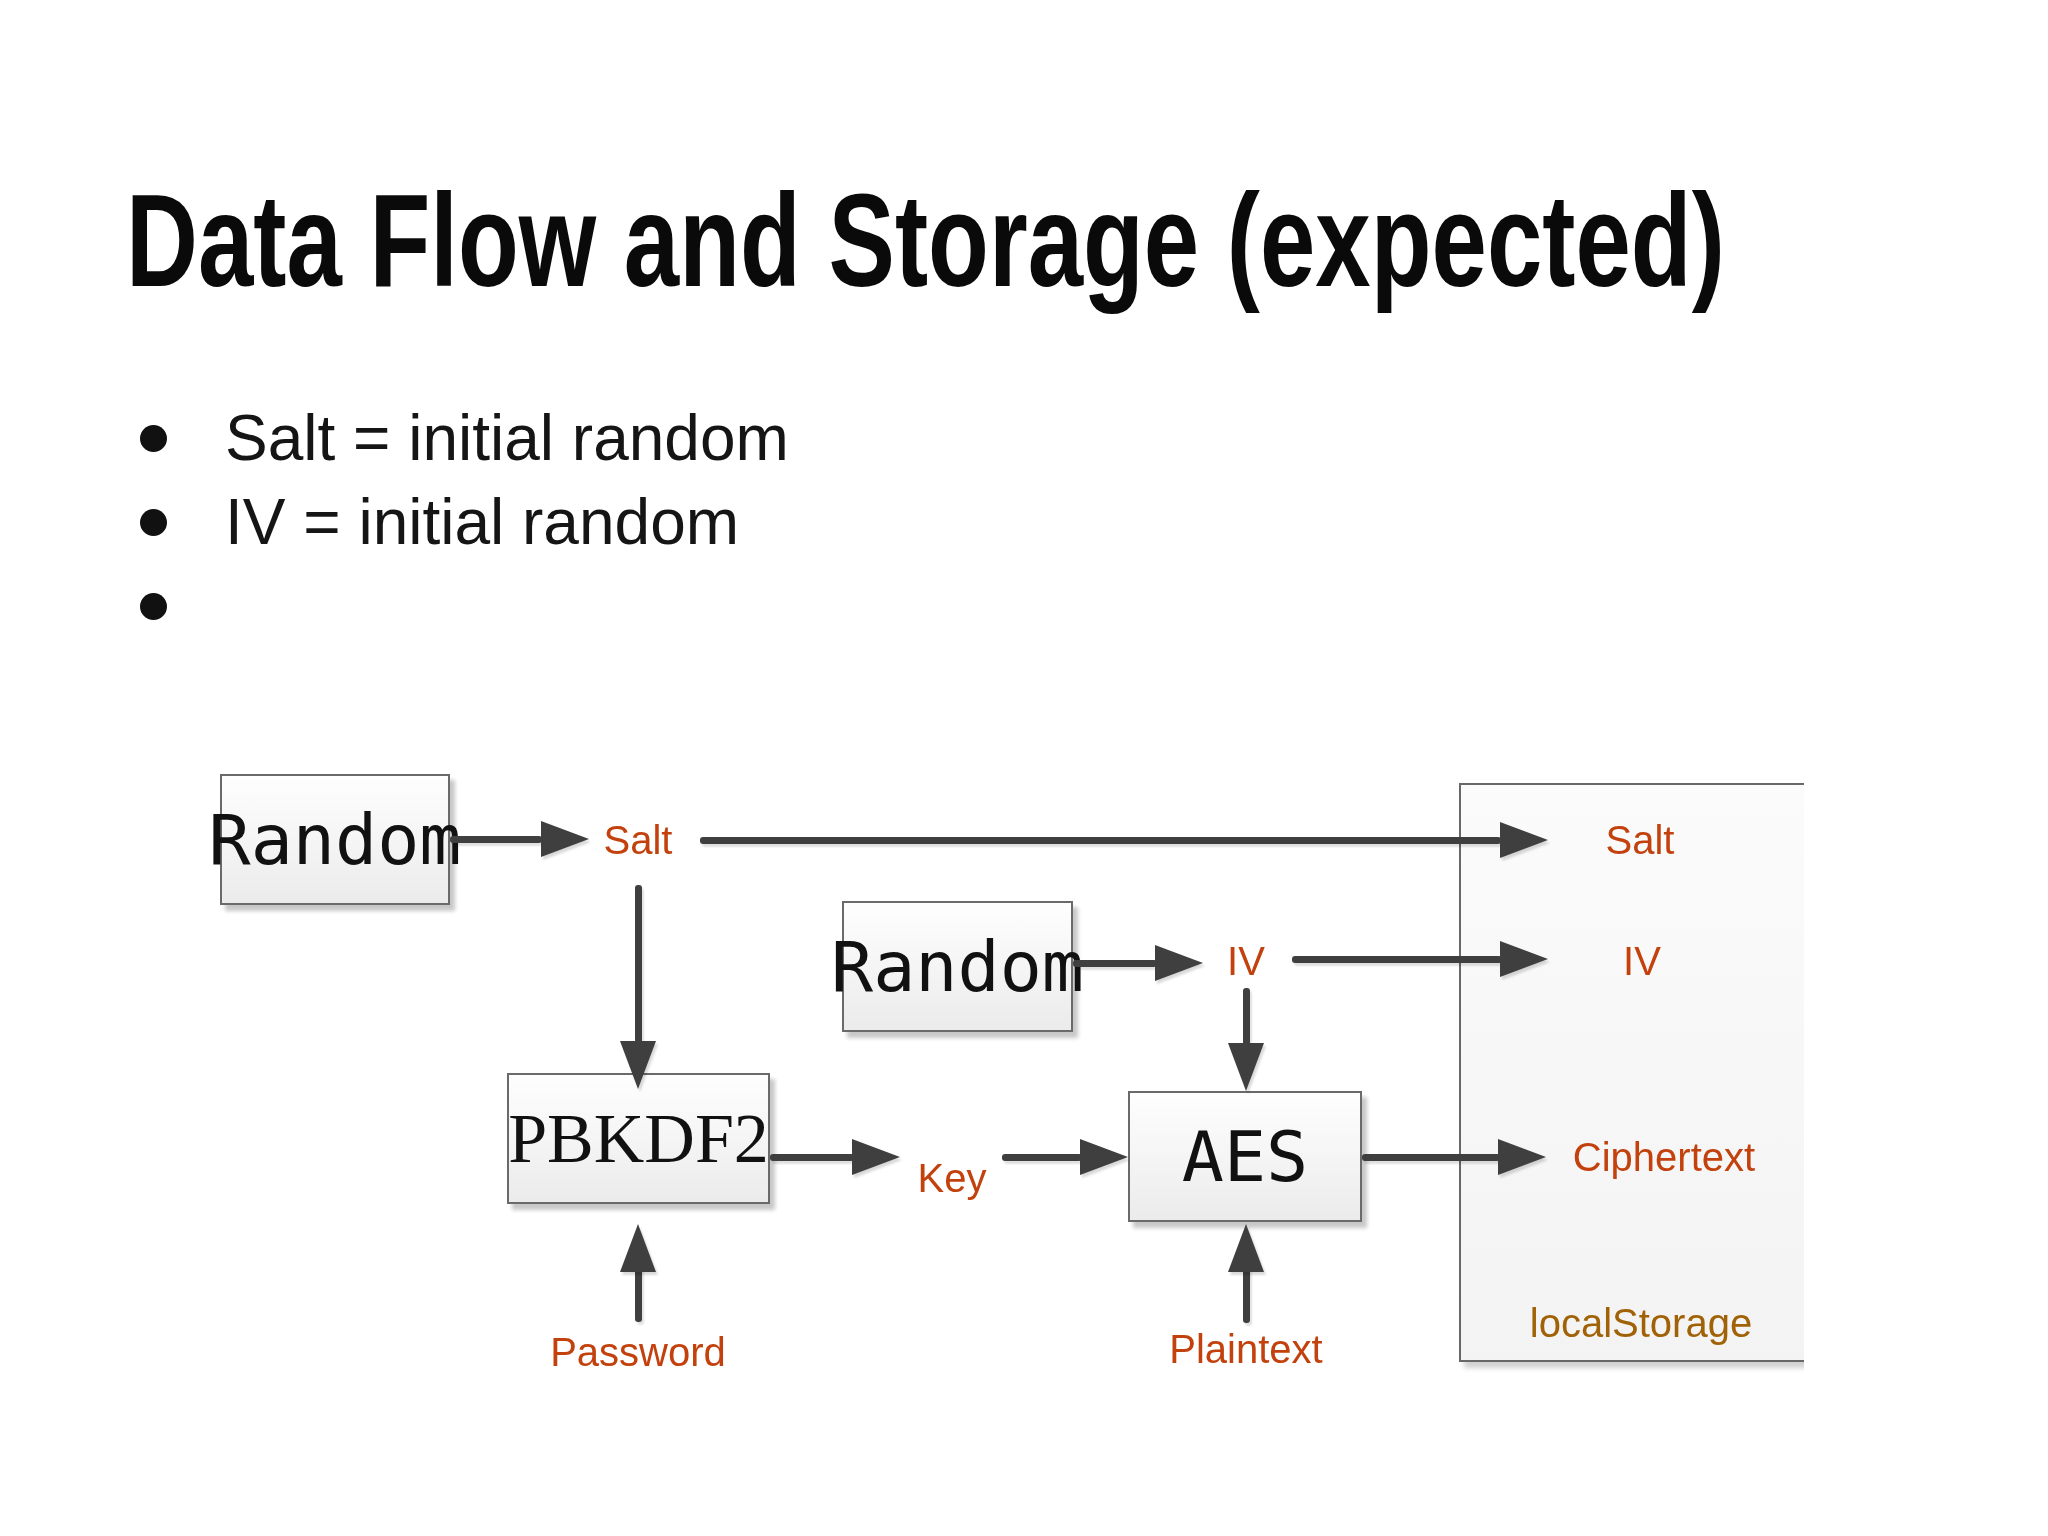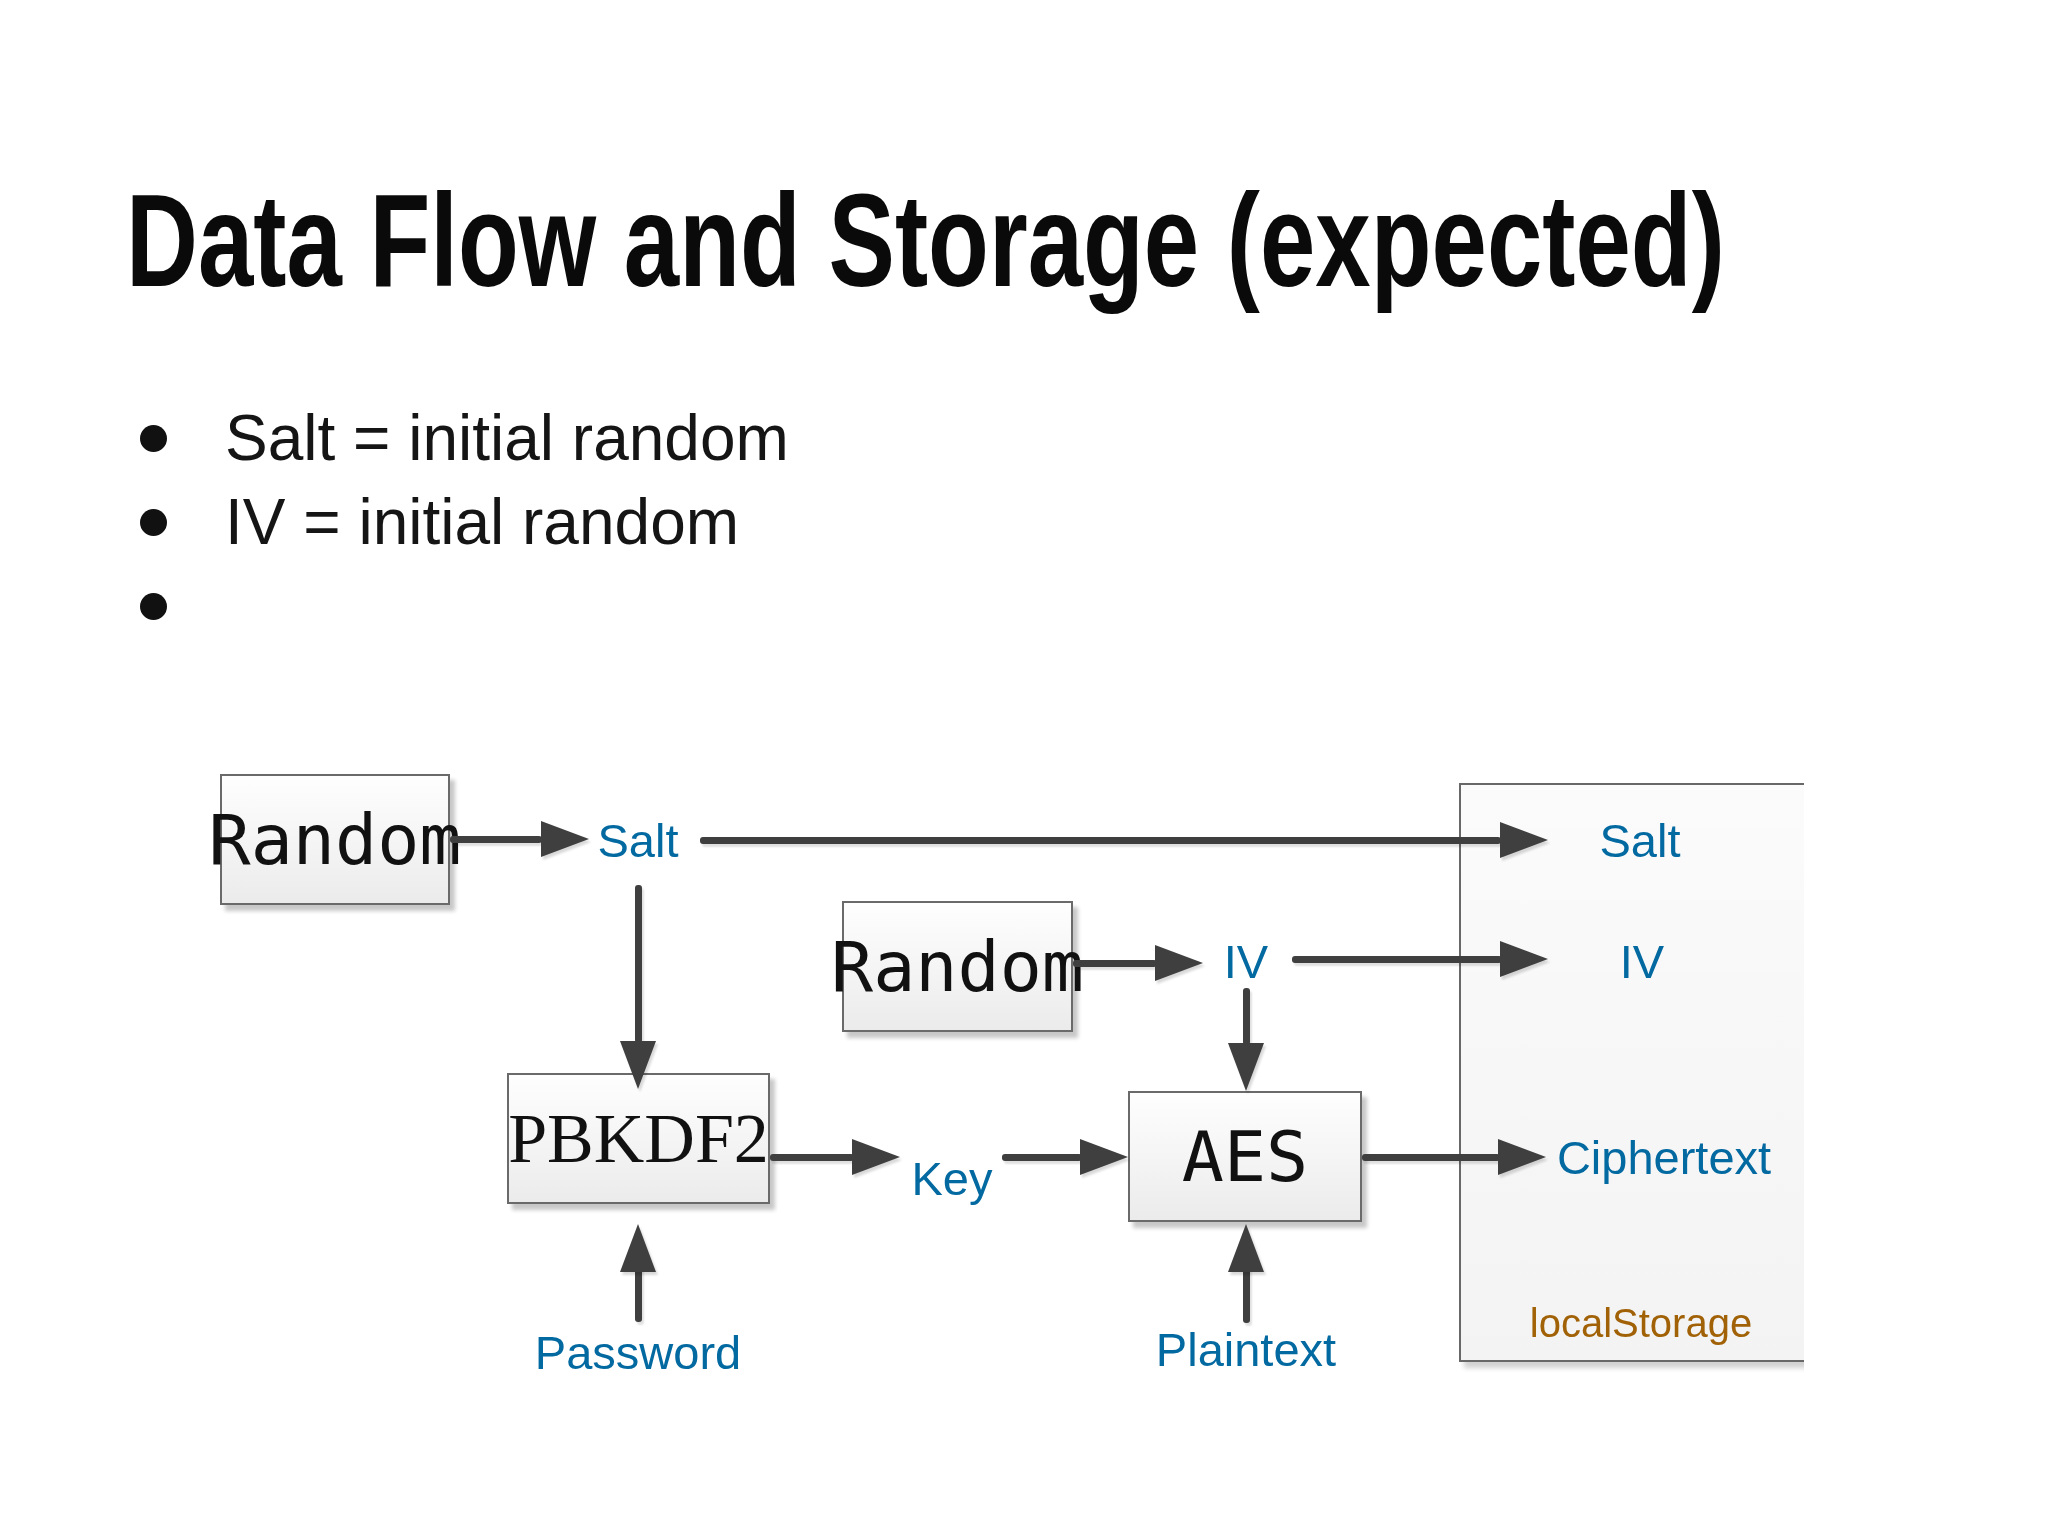--- a/index.html
+++ b/index.html
@@ -47,21 +47,21 @@
   .storage{
     position:absolute;left:1459px;top:783px;width:364px;height:579px;
     background:linear-gradient(180deg,#fbfbfb 0%,#f3f3f3 100%);
     border:2px solid #686868;
     box-shadow:5px 6px 5px rgba(0,0,0,0.18);
     box-sizing:border-box;
   }
   
   .flabel{
     position:absolute;transform:translate(-50%,-50%);
-    font-size:47px;color:#0369a1;white-space:nowrap;
+    font-size:40px;color:#c2410c;white-space:nowrap;
   }
   .storage-caption{
     position:absolute;transform:translate(-50%,-50%);
     font-size:40px;color:#a16207;white-space:nowrap;
   }
   
   .aline{
     position:absolute;background:#3f3f3f;border-radius:3px;
     box-shadow:2px 3px 2px rgba(0,0,0,0.12);
   }

